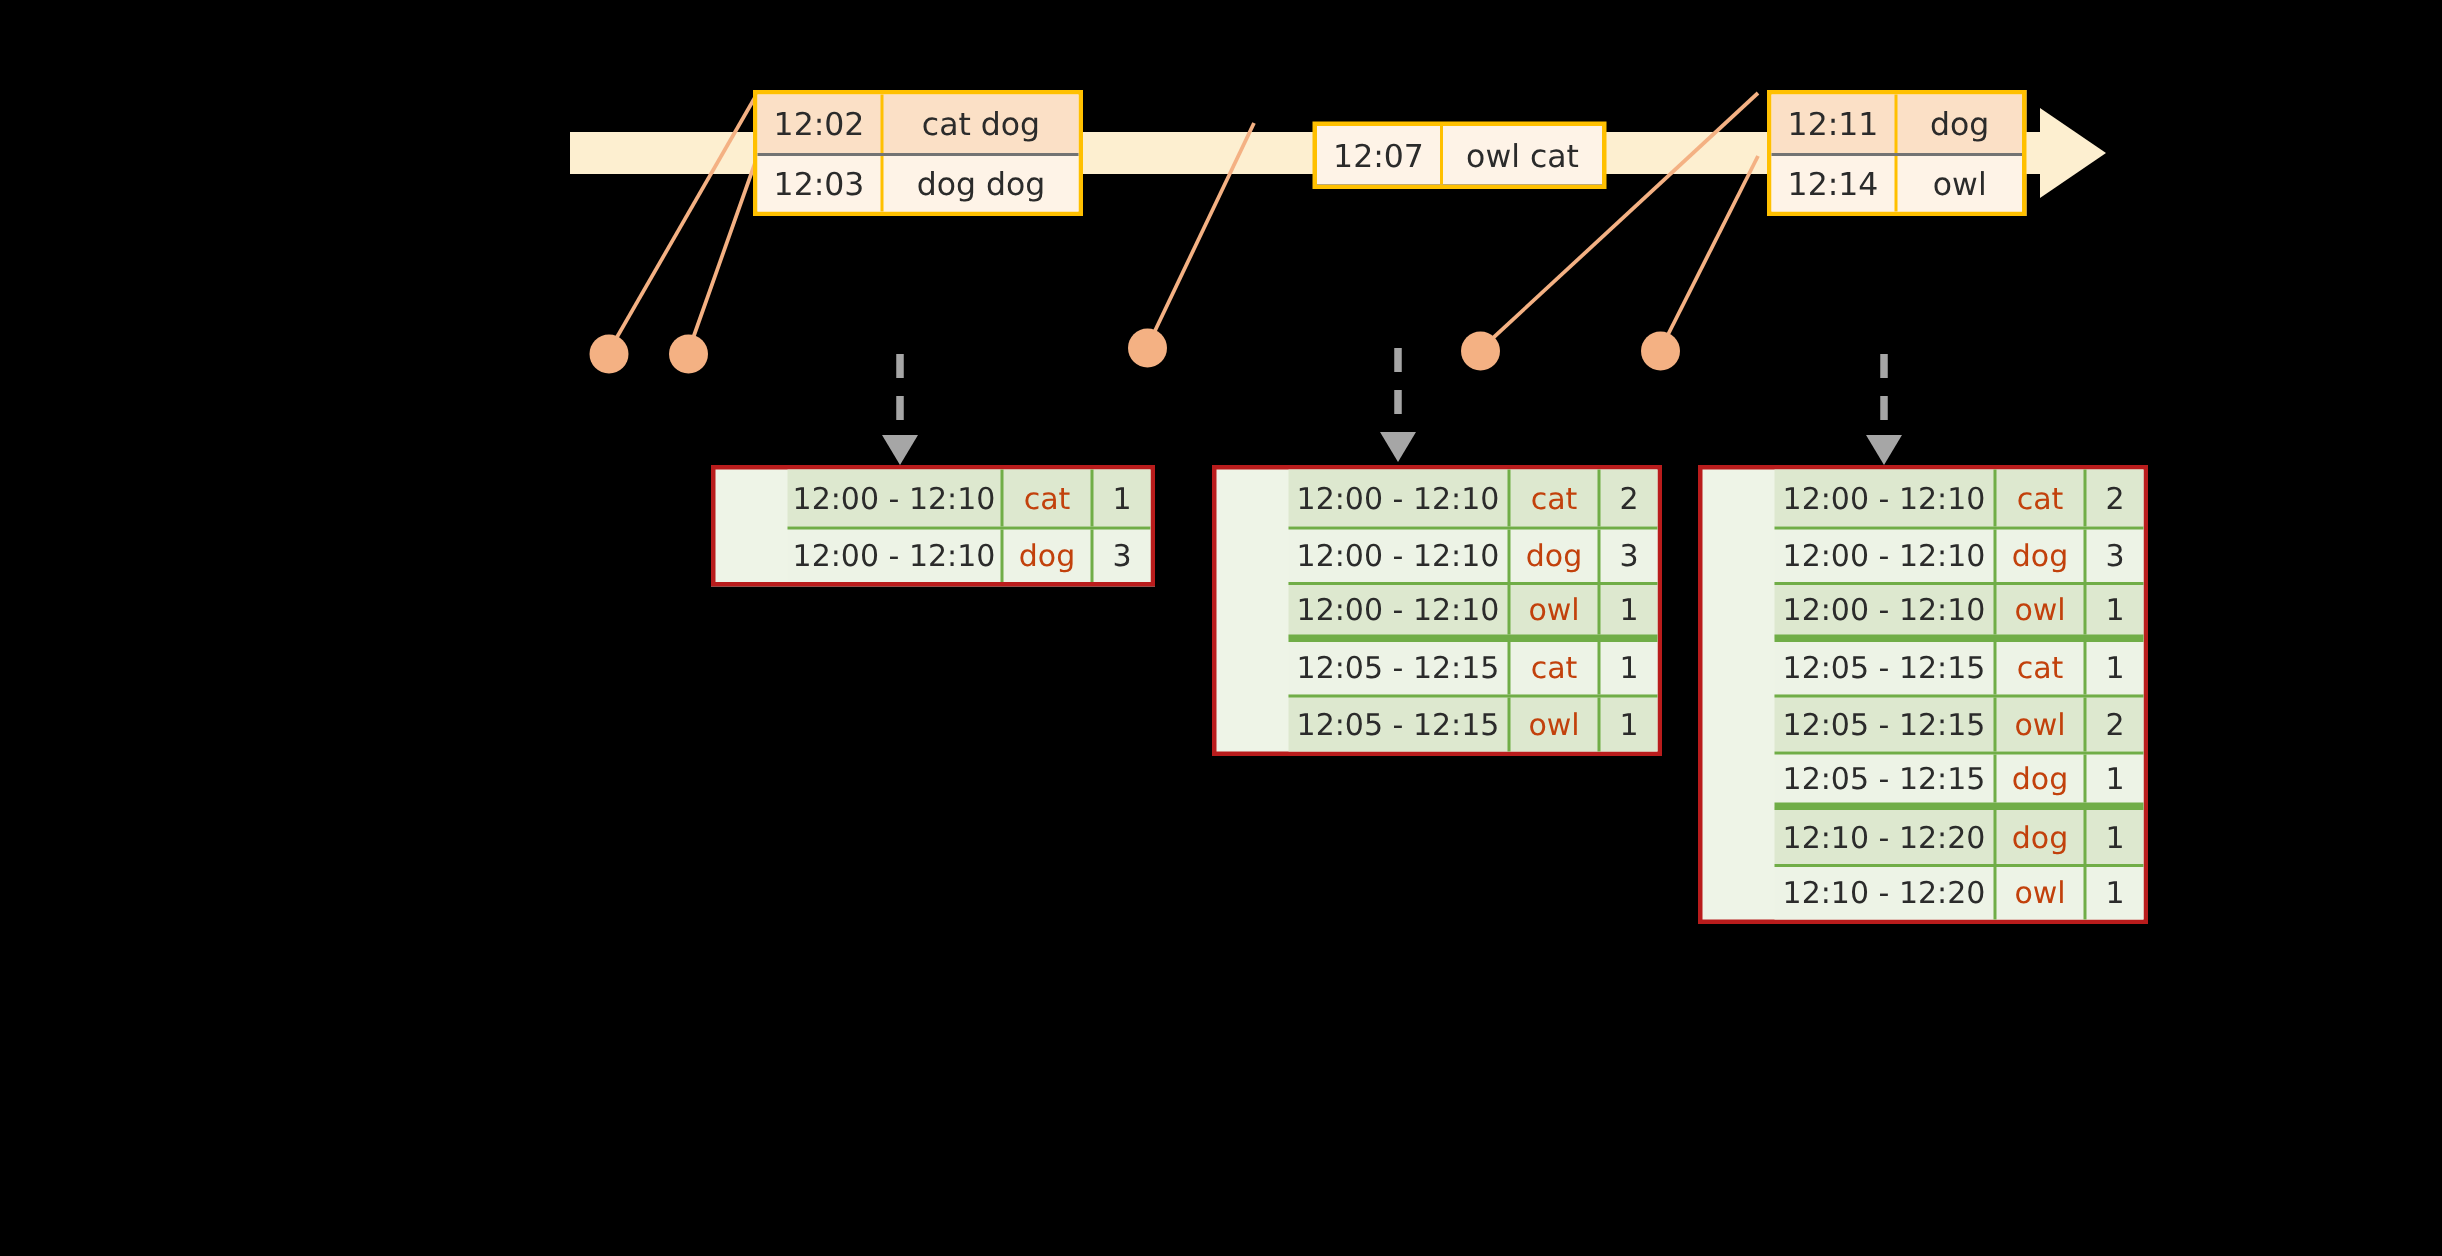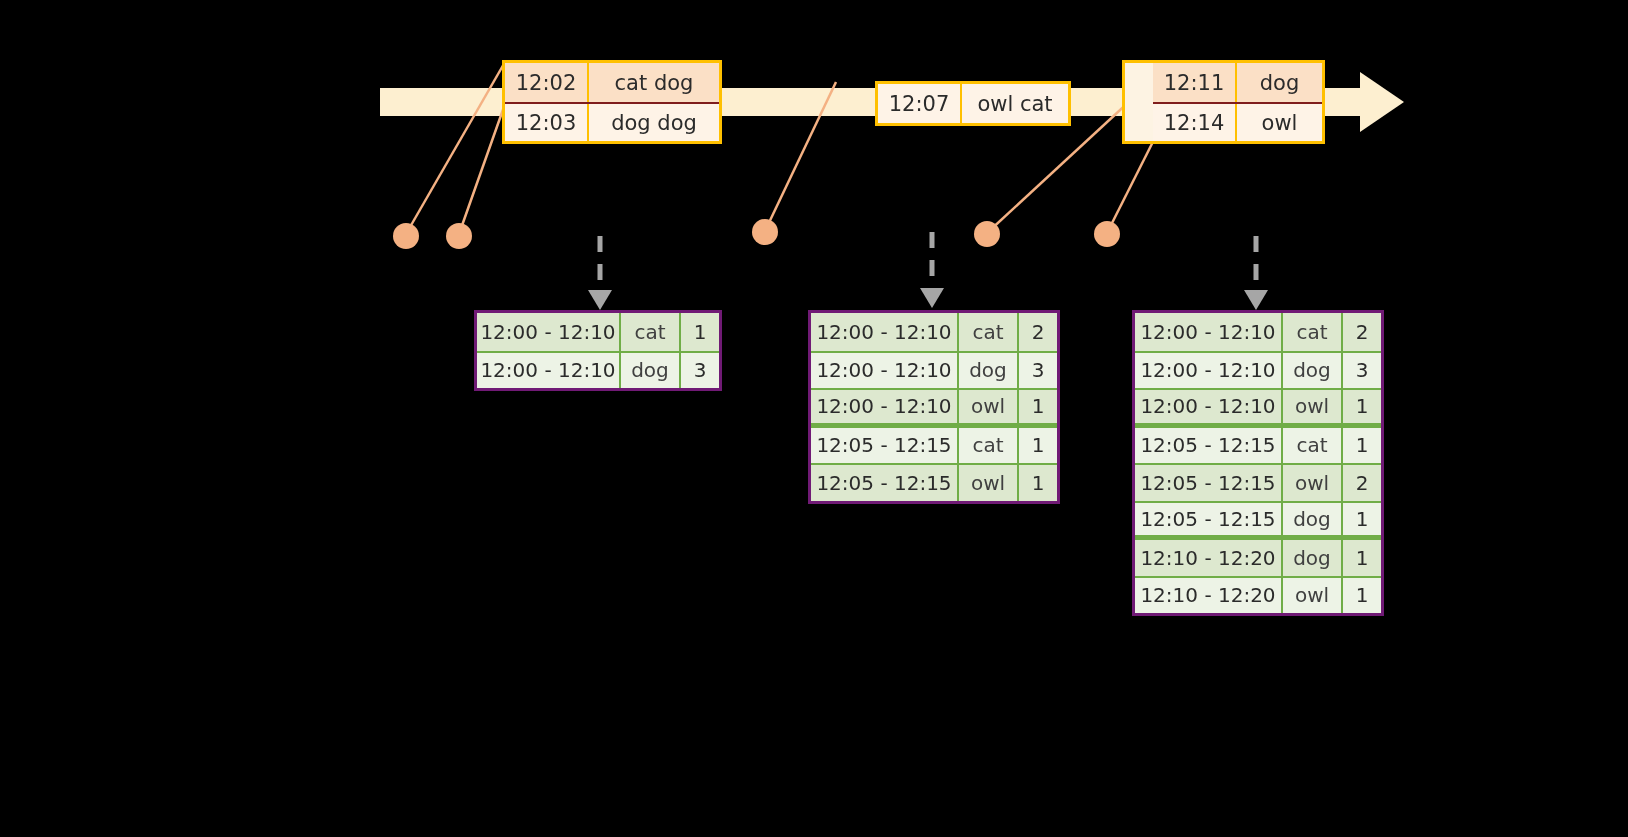--- a/index.html
+++ b/index.html
@@ -37,21 +37,21 @@
     background: #FDF3E3;
   }
   .event-row {
     display: flex;
     align-items: stretch;
     height: 39px;
     box-sizing: border-box;
   }
   .event-row.r-even { background: #FBE0C6; }
   .event-row.r-odd  { background: #FEF3E7; }
-  .event-row + .event-row { border-top: 2px solid #7f1d1d; }
+  .event-row + .event-row { border-top: 2px solid #737373; }
   .ev-time {
     width: 84px;
     display: flex;
     align-items: center;
     justify-content: center;
     font-size: 21px;
     color: #2b2b2b;
     border-right: 2px solid #FFC000;
     box-sizing: border-box;
   }
@@ -63,23 +63,24 @@
     font-size: 21px;
     color: #2b2b2b;
     padding: 0 14px;
     box-sizing: border-box;
     white-space: nowrap;
   }
 
   
   .agg-table {
     position: absolute;
-    border: 3px solid #701a75;
+    border: 3px solid #b91c1c;
     box-sizing: border-box;
     background: #EEF4E7;
+    padding-left: 48px;
   }
   .agg-row {
     display: flex;
     align-items: stretch;
     height: 37.5px;
     box-sizing: border-box;
     border-top: 2px solid #70AD47;
   }
   .agg-row:first-child { border-top: none; }
   .agg-row.group-end { border-bottom: 3px solid #70AD47; }
@@ -93,21 +94,21 @@
     color: #2b2b2b;
     border-right: 2px solid #70AD47;
     box-sizing: border-box;
     white-space: nowrap;
   }
   .agg-key {
     display: flex;
     align-items: center;
     justify-content: center;
     font-size: 20px;
-    color: #404040;
+    color: #c2410c;
     border-right: 2px solid #70AD47;
     box-sizing: border-box;
   }
   .agg-cnt {
     display: flex;
     align-items: center;
     justify-content: center;
     font-size: 20px;
     color: #2b2b2b;
     box-sizing: border-box;
@@ -176,21 +177,21 @@
     </div>
   </div>
 
   <div class="event-group" style="left:836px; top:81px; width:196px;margin-left:39px;">
     <div class="event-row r-odd">
       <span class="ev-time">12:07</span>
       <span class="ev-words">owl cat</span>
     </div>
   </div>
 
-  <div class="event-group" style="left:1122px; top:60px; width:203px;padding-left:28px;">
+  <div class="event-group" style="left:1178px; top:60px; width:173px;">
     <div class="event-row r-even">
       <span class="ev-time">12:11</span>
       <span class="ev-words">dog</span>
     </div>
     <div class="event-row r-odd">
       <span class="ev-time">12:14</span>
       <span class="ev-words">owl</span>
     </div>
   </div>
 

